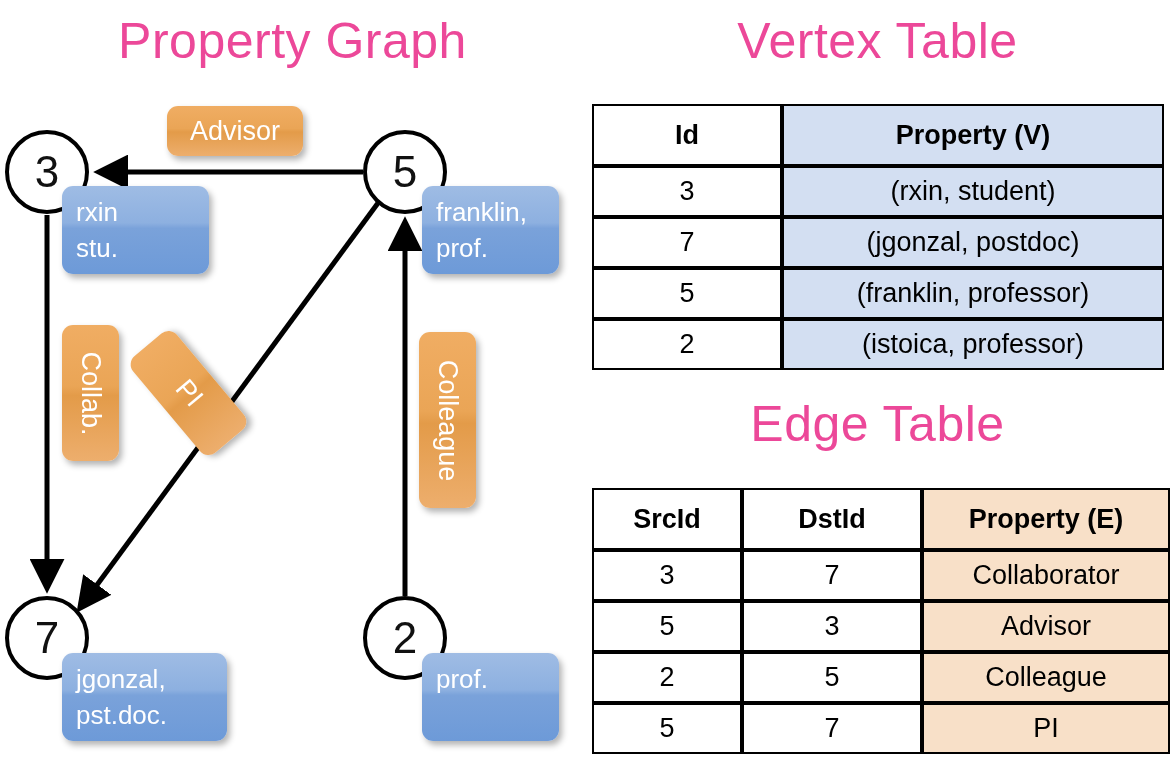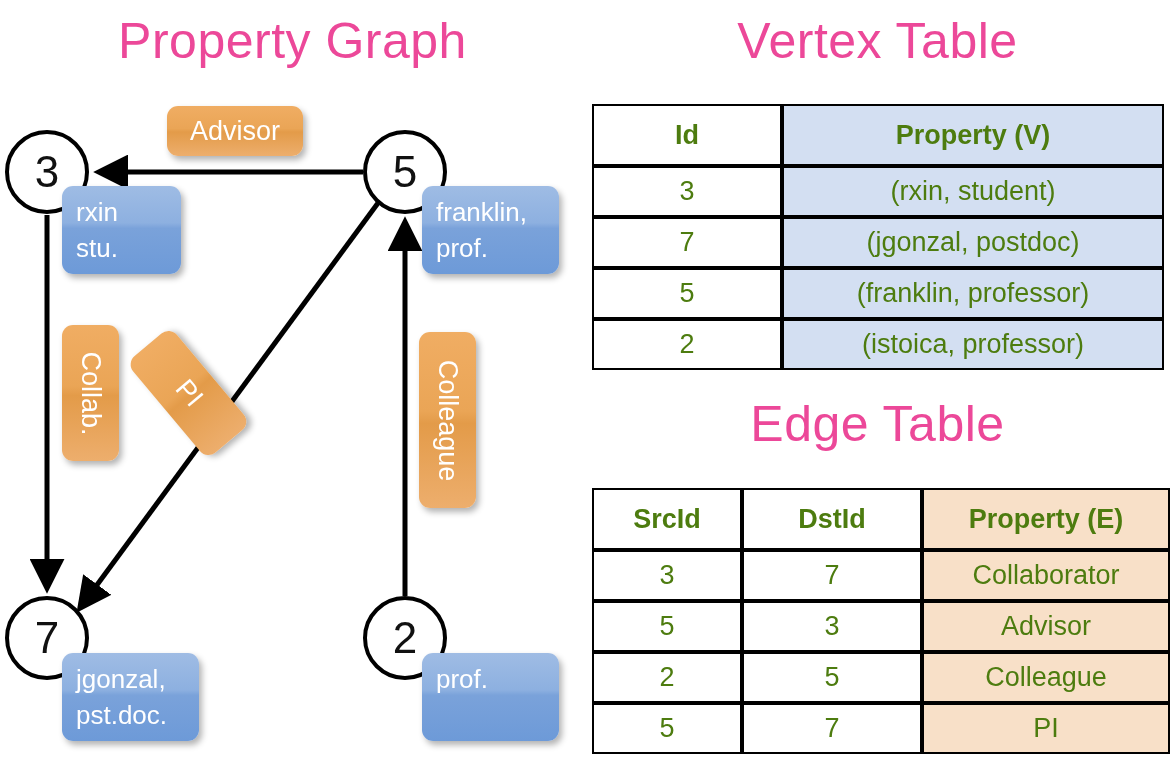--- a/index.html
+++ b/index.html
@@ -99,21 +99,21 @@
     position: absolute;
     border-collapse: separate;
     border-spacing: 0;
     table-layout: fixed;
   }
   table.grid td, table.grid th {
     border: 2.5px solid #000;
     font-family: "Liberation Sans", sans-serif;
     font-weight: 300;
     font-size: 27px;
-    color: #4d7c0f;
+    color: #000000;
     text-align: center;
     padding: 0;
     height: 47px;
     background: #ffffff;
   }
   table.grid th {
     font-weight: 700;
     font-size: 27px;
     height: 58px;
   }
@@ -152,29 +152,29 @@
     <line x1="378" y1="203" x2="80" y2="608" stroke="#000" stroke-width="5" marker-end="url(#ah)"></line>
 
     <line x1="405" y1="596" x2="405" y2="222" stroke="#000" stroke-width="5" marker-end="url(#ah)"></line>
   </svg>
 
   <div class="node-circle" style="left:5px;  top:130px;">3</div>
   <div class="node-circle" style="left:363px;top:130px;">5</div>
   <div class="node-circle" style="left:5px;  top:596px;">7</div>
   <div class="node-circle" style="left:363px;top:596px;">2</div>
 
-  <div class="vlabel" style="left:62px; top:186px; width:119px; height:88px;">
+  <div class="vlabel" style="left:62px; top:186px; width:147px; height:88px;">
     <div>rxin</div>
     <div>stu.</div>
   </div>
   <div class="vlabel" style="left:422px; top:186px; width:137px; height:88px;">
     <div>franklin,</div>
     <div>prof.</div>
   </div>
-  <div class="vlabel" style="left:62px; top:653px; width:137px; height:88px;">
+  <div class="vlabel" style="left:62px; top:653px; width:165px; height:88px;">
     <div>jgonzal,</div>
     <div>pst.doc.</div>
   </div>
   <div class="vlabel" style="left:422px; top:653px; width:137px; height:88px;">
     <div>prof.</div>
   </div>
 
   <div class="elabel" style="left:167px; top:106px; width:136px; height:50px;">
     <span>Advisor</span>
   </div>

